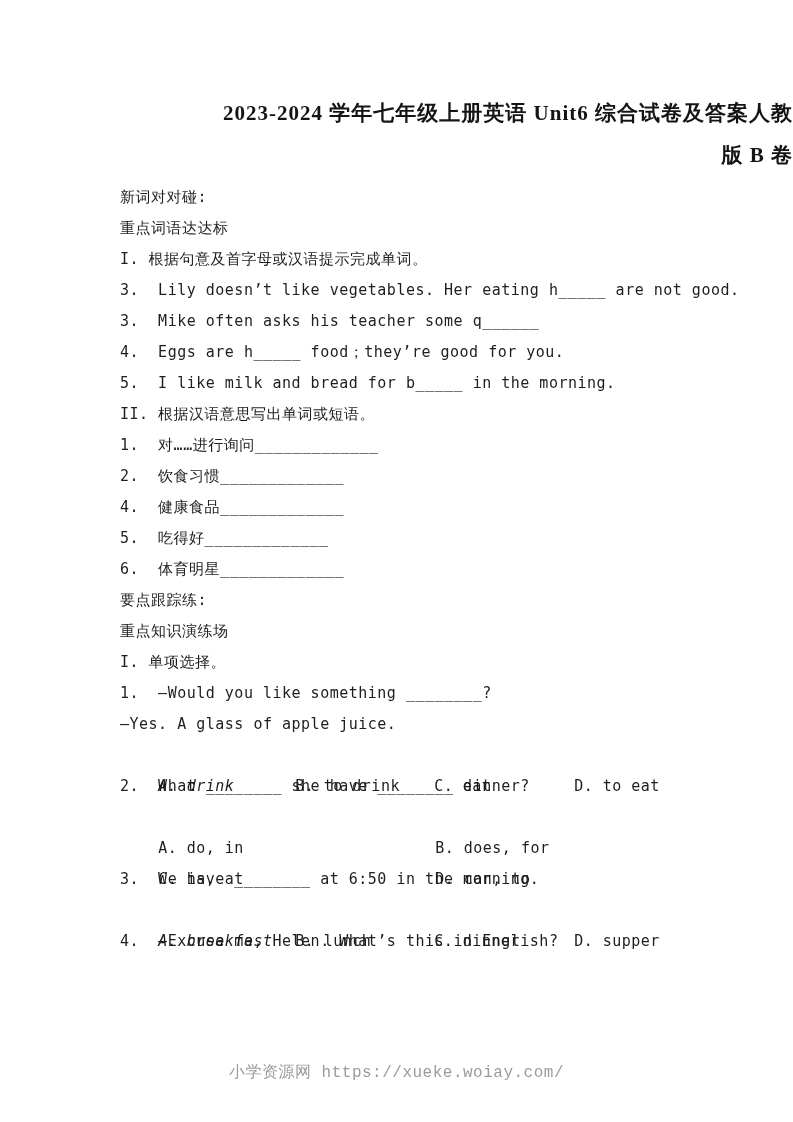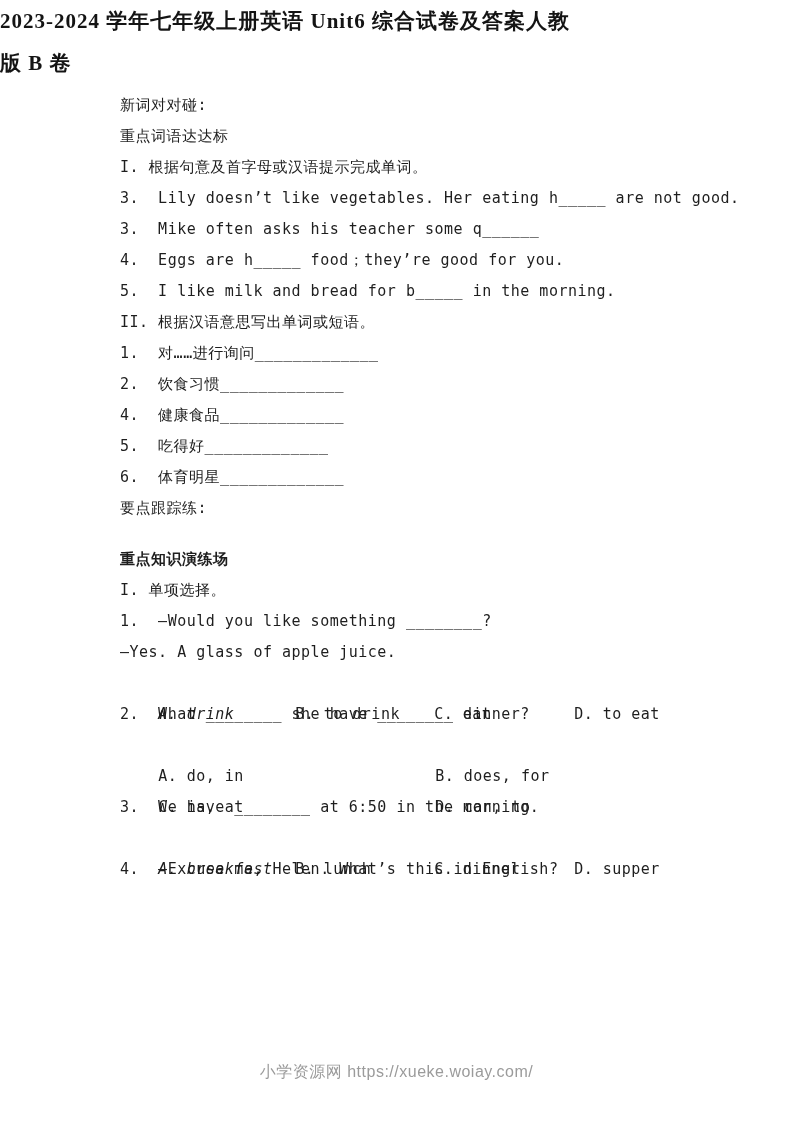--- a/index.html
+++ b/index.html
@@ -9,63 +9,63 @@
   }
   body {
     width: 793px;
     height: 1122px;
     position: relative;
     overflow: hidden;
     font-family: "DejaVu Sans Mono", "Liberation Mono", monospace;
     color: #1e1e1e;
   }
   .page-title {
-    text-align: left;
+    padding-top: 92px;
+    text-align: right;
     font-family: "Liberation Serif", "DejaVu Serif", serif;
     font-weight: 700;
     font-size: 21px;
     line-height: 42px;
     letter-spacing: 1px;
     color: #141414;
   }
   .doc-body {
     margin-top: 6px;
     padding-left: 120px;
     padding-right: 50px;
     font-size: 15px;
     letter-spacing: 0.5px;
   }
   .line {
     height: 31px;
     line-height: 31px;
     white-space: pre;
   }
   .line.bold {
-    font-weight: 700;
-    margin-top: 20px;
+    font-weight: 400;
   }
   .cols4 span {
     display: inline-block;
     vertical-align: top;
   }
   .cols4 span:nth-child(1) { width: 137px; font-style: italic; }
   .cols4 span:nth-child(2) { width: 139px; }
   .cols4 span:nth-child(3) { width: 140px; }
   .cols2 span {
     display: inline-block;
     vertical-align: top;
   }
   .cols2 span:nth-child(1) { width: 277px; }
   .doc-footer {
     position: absolute;
     left: 0;
     right: 0;
     top: 1062px;
     text-align: center;
-    font-family: Liberation Sans, sans-serif;
+    font-family: Liberation Mono, monospace;
     font-size: 16px;
     color: #9b9b9b;
     letter-spacing: 0.5px;
   }
 </style>
 </head>
 <body>
 
 <div class="page-title">
   <div>2023-2024 学年七年级上册英语 Unit6 综合试卷及答案人教</div>

